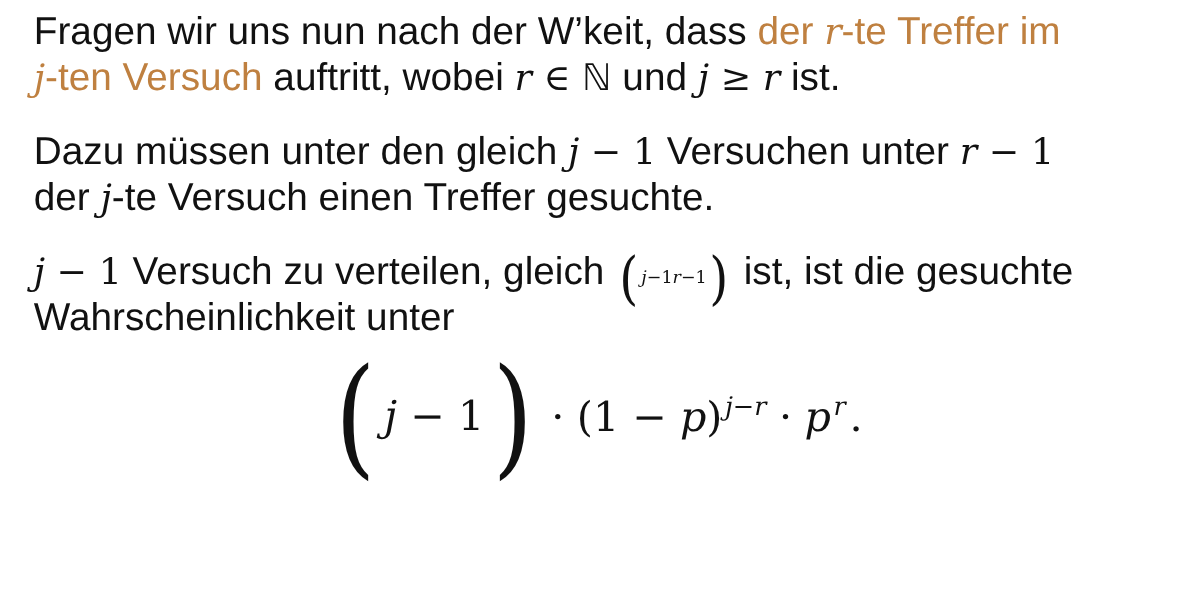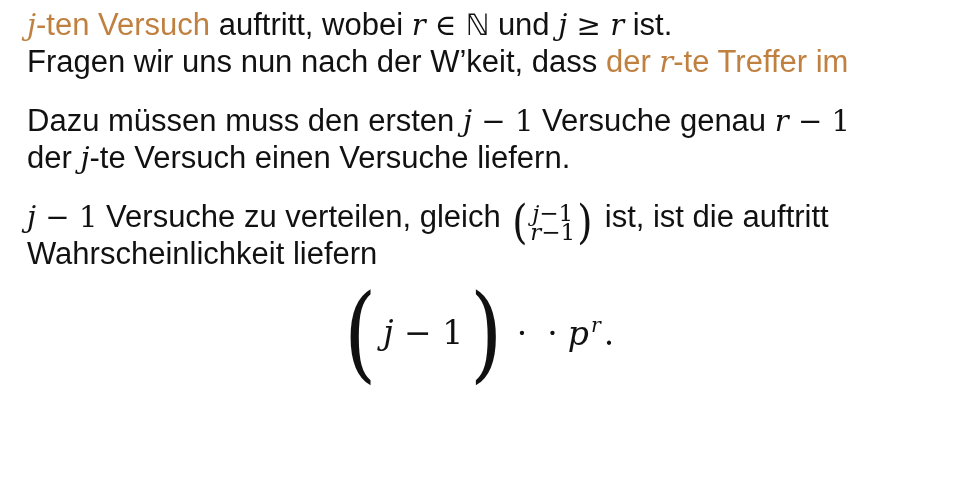--- a/index.html
+++ b/index.html
@@ -36,23 +36,23 @@
   }
   .ip {
     font-size: 46px;
     height: 40px;
     display: flex;
     align-items: center;
     transform: scaleX(0.85);
   }
   .istack {
     display: inline-flex;
-    flex-direction: column;
+    flex-direction: row;
     align-items: center;
-    font-size: 23px;
+    font-size: 14px;
     line-height: 19px;
     padding: 0 1px;
   }
   .irow { white-space: pre; }
   .istack .mv, .istack .mm { font-size: 1em; }
 
   
   .formula {
     margin-top: 14px;
     display: flex;
@@ -90,49 +90,50 @@
   .formula .mm, .formula .mv { font-size: 1em; }
   .period { margin-left: 3px; }
 </style>
 </head>
 <body>
 
 <div class="slide">
   <div class="content">
 
     <div class="para">
+      <span class="line"><span>Fragen wir uns nun nach der W’keit, dass </span><span class="a">der </span><span class="mv a">r</span><span class="a">-te Treffer im</span></span>
       <span class="line"><span class="mv a">j</span><span class="a">-ten Versuch</span><span> auftritt, wobei </span><span class="mv">r</span><span class="mm"> ∈ </span><span class="bb">ℕ</span><span> und </span><span class="mv">j</span><span class="mm"> ≥ </span><span class="mv">r</span><span> ist.</span></span>
-      <span class="line"><span>Fragen wir uns nun nach der W’keit, dass </span><span class="a">der </span><span class="mv a">r</span><span class="a">-te Treffer im</span></span>
     </div>
 
     <div class="para">
-      <span class="line"><span>Dazu müssen muss den ersten </span><span class="mv">j</span><span class="mm"> − 1</span><span> Versuche genau </span><span class="mv">r</span><span class="mm"> − 1</span></span>
-      <span class="line"><span>der </span><span class="mv">j</span><span>-te Versuch einen Versuche liefern.</span></span>
+      <span class="line"><span>Dazu müssen unter den gleich </span><span class="mv">j</span><span class="mm"> − 1</span><span> Versuchen unter </span><span class="mv">r</span><span class="mm"> − 1</span></span>
+      <span class="line"><span>der </span><span class="mv">j</span><span>-te Versuch einen Treffer gesuchte.</span></span>
     </div>
 
     <div class="para">
-      <span class="line"><span class="mv">j</span><span class="mm"> − 1</span><span> Versuche zu verteilen, gleich </span><span class="ibinom">
+      <span class="line"><span class="mv">j</span><span class="mm"> − 1</span><span> Versuch zu verteilen, gleich </span><span class="ibinom">
             <span class="ip">(</span>
             <span class="istack">
               <span class="irow"><span class="mv">j</span><span class="mm">−1</span></span>
               <span class="irow"><span class="mv">r</span><span class="mm">−1</span></span>
             </span>
             <span class="ip">)</span>
-          </span><span> ist, ist die auftritt</span></span>
-      <span class="line"><span>Wahrscheinlichkeit liefern</span></span>
+          </span><span> ist, ist die gesuchte</span></span>
+      <span class="line"><span>Wahrscheinlichkeit unter</span></span>
     </div>
 
     <div class="formula">
       <span class="dbinom">
         <span class="dp">(</span>
         <span class="dstack">
           <span class="drow"><span class="mv">j</span><span class="mm"> − 1</span></span>
         </span>
         <span class="dp">)</span>
       </span>
       <span class="cdot">·</span>
+      <span class="term"><span class="mm">(1 − </span><span class="mv">p</span><span class="mm">)</span><span class="sup"><span class="mv">j</span><span class="mm">−</span><span class="mv">r</span></span></span>
       <span class="cdot">·</span>
       <span class="term"><span class="mv">p</span><span class="sup"><span class="mv">r</span></span></span>
       <span class="mm period">.</span>
     </div>
 
   </div>
 </div>
 
 </body></html>

